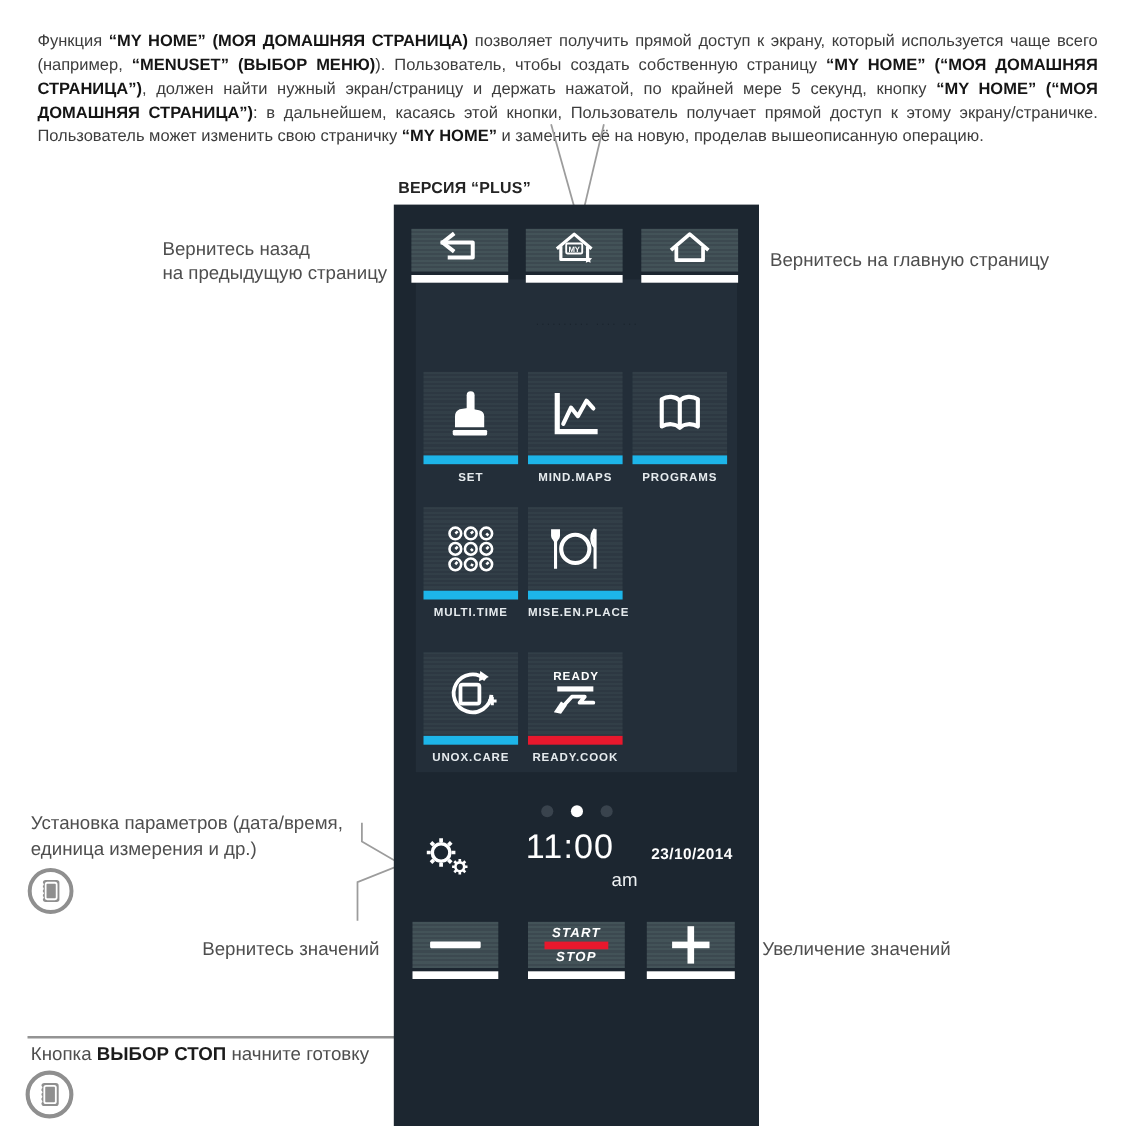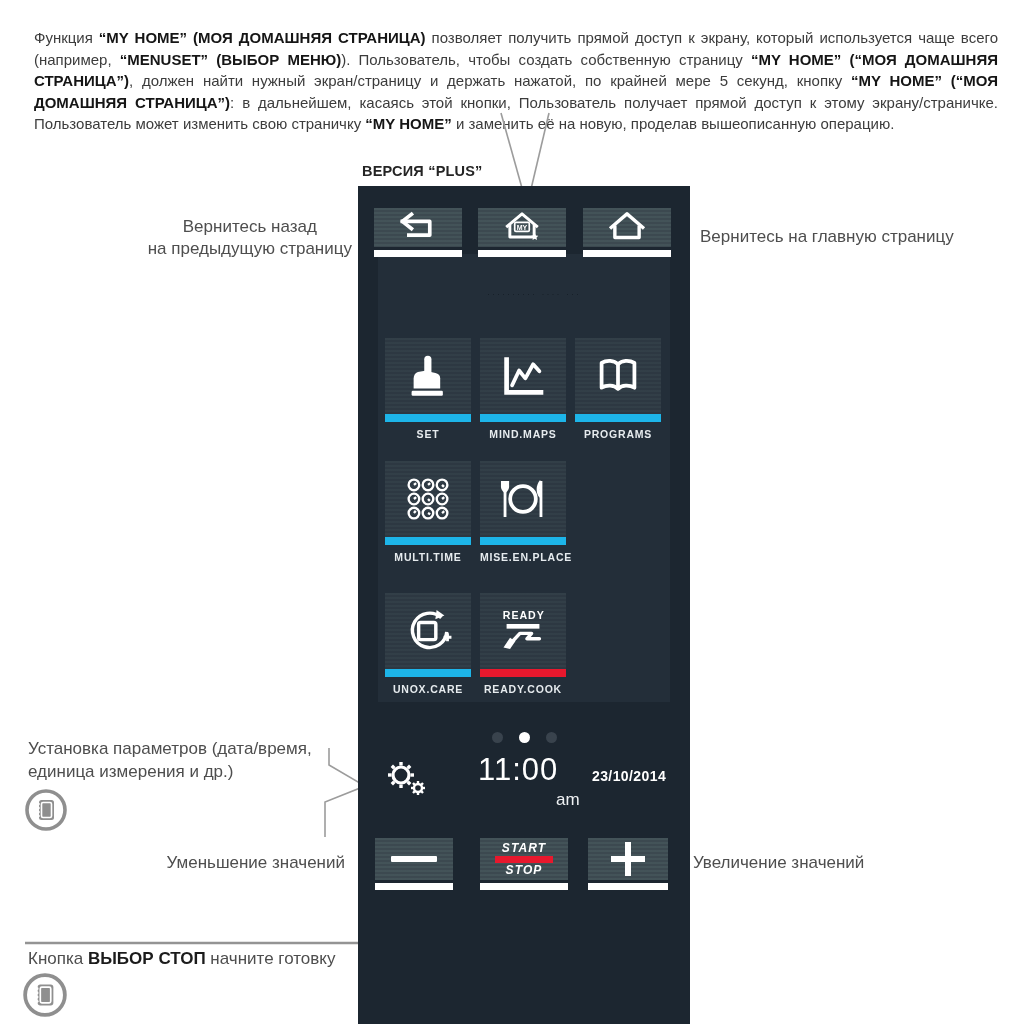--- a/index.html
+++ b/index.html
@@ -82,21 +82,21 @@
   #btn-plus{left:230px;width:80px}
   .minus-shape{width:46px;height:6px;background:#fff;border-radius:1px}
   .plus-shape{position:relative;width:34px;height:34px}
   .plus-shape::before{content:"";position:absolute;left:0;top:14px;width:34px;height:6px;background:#fff}
   .plus-shape::after{content:"";position:absolute;left:14px;top:0;width:6px;height:34px;background:#fff}
   .ss-label{font-size:12px;font-weight:bold;letter-spacing:1.1px;color:#fff;line-height:13px}
   #start-bar{width:58px;height:7px;margin:1px 0}
 
   
   .callout{position:absolute;font-size:17px;color:#4e4e4e;white-space:pre-line}
-  #co-back{right:672px;top:216px;text-align:center;line-height:22px}
+  #co-back{right:672px;top:216px;text-align:left;line-height:22px}
   #co-home{left:700px;top:227px}
   #co-settings{left:28px;top:737px;line-height:23px}
   #co-decrease{right:679px;top:853px}
   #co-increase{left:693px;top:853px}
   #co-start{left:28px;top:949px}
   #co-start b{color:#1b1b1b}
   .booklet{position:absolute}
 
   
   #lines{position:absolute;left:0;top:0;pointer-events:none}
@@ -303,21 +303,21 @@
   <div class="ctl-underline" style="left:17px;width:78px"></div>
   <div class="ctl-underline" style="left:122px;width:88px"></div>
   <div class="ctl-underline" style="left:230px;width:80px"></div>
 </div>
 
 <div class="callout" id="co-back">Вернитесь назад
 на предыдущую страницу</div>
 <div class="callout" id="co-home">Вернитесь на главную страницу</div>
 <div class="callout" id="co-settings">Установка параметров (дата/время,
 единица измерения и др.)</div>
-<div class="callout" id="co-decrease">Уменьшение значений</div>
+<div class="callout" id="co-decrease">Вернитесь значений</div>
 <div class="callout" id="co-increase">Увеличение значений</div>
 <div class="callout" id="co-start"><span>Кнопка </span><b>ВЫБОР СТОП</b><span> начните готовку</span></div>
 
 <div class="booklet" style="left:24px;top:788px">
   <svg width="44" height="44" viewBox="0 0 44 44">
     <circle cx="22" cy="22" r="19" fill="none" stroke="#8f8f8f" stroke-width="3.6"></circle>
     <rect x="15" y="12" width="15" height="20" rx="2.5" fill="#8f8f8f"></rect>
     <rect x="17.5" y="14.5" width="10" height="15" rx="1.5" fill="none" stroke="#fff" stroke-width="1.6"></rect>
     <g fill="#fff">
         <circle cx="14.5" cy="16" r="1.3"></circle>

